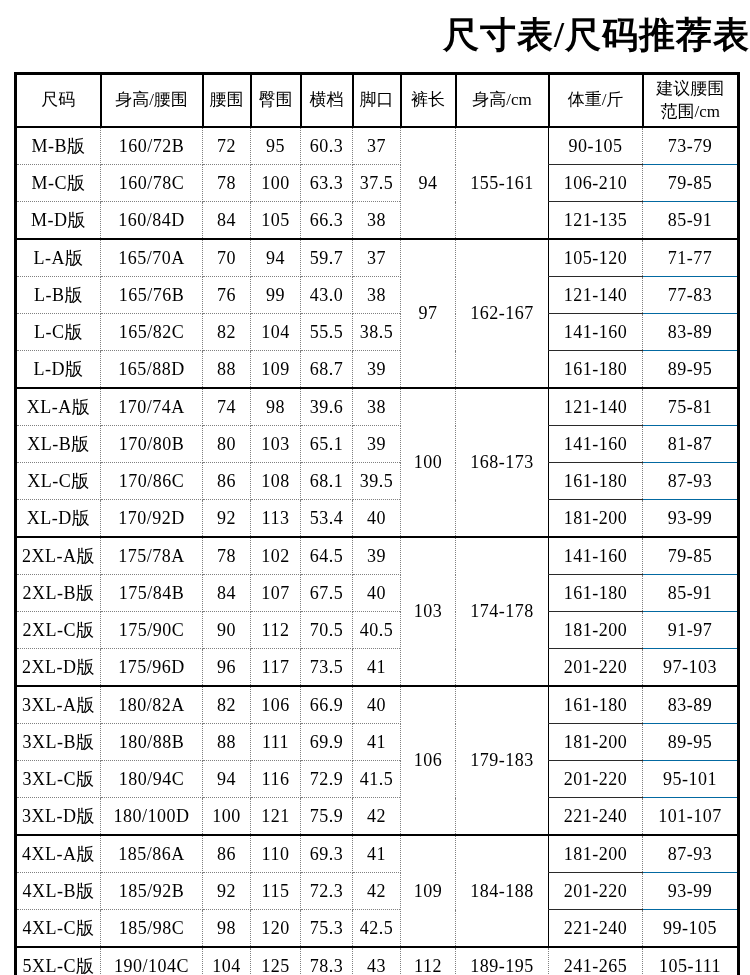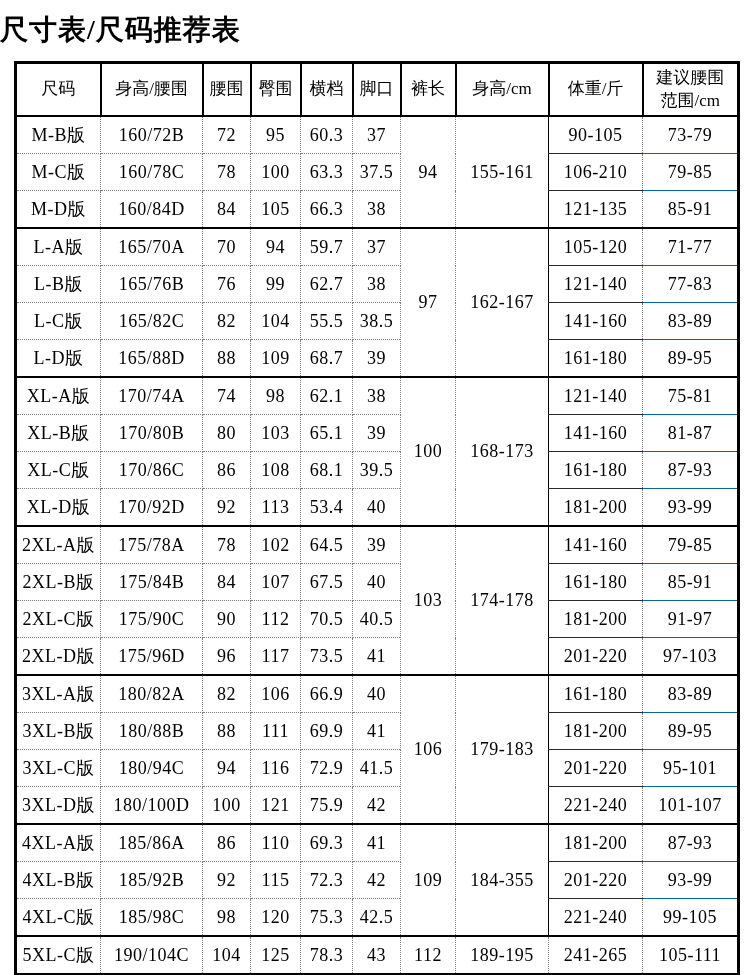--- a/index.html
+++ b/index.html
@@ -2,22 +2,22 @@
 <html><head>
 <meta charset="utf-8">
 <style>
   html, body { margin: 0; padding: 0; background: #ffffff; }
   body {
     width: 750px; height: 975px; overflow: hidden;
     font-family: "Liberation Serif", "DejaVu Serif", serif;
     color: #000;
   }
   .page-title {
-    text-align: left;
-    font-size: 28px;
+    text-align: right;
+    font-size: 36px;
     font-weight: bold;
     margin: 11px 0 12px 0;
     letter-spacing: 1px;
   }
   table.size-chart {
     border-collapse: collapse;
     table-layout: fixed;
     width: 723px;
     margin-left: 14px;
     border: 3px solid #000;
@@ -124,21 +124,21 @@
           <td rowspan="4">97</td>
           <td rowspan="4">162-167</td>
           <td class="col-weight">105-120</td>
           <td class="col-range">71-77</td>
         </tr>
         <tr>
           <td>L-B版</td>
           <td>165/76B</td>
           <td>76</td>
           <td>99</td>
-          <td>62.7</td>
+          <td>43.0</td>
           <td>38</td>
           <td class="col-weight">121-140</td>
           <td class="col-range">77-83</td>
         </tr>
         <tr>
           <td>L-C版</td>
           <td>165/82C</td>
           <td>82</td>
           <td>104</td>
           <td>55.5</td>
@@ -154,21 +154,21 @@
           <td>68.7</td>
           <td>39</td>
           <td class="col-weight">161-180</td>
           <td class="col-range">89-95</td>
         </tr>
         <tr class="group-start">
           <td>XL-A版</td>
           <td>170/74A</td>
           <td>74</td>
           <td>98</td>
-          <td>62.1</td>
+          <td>39.6</td>
           <td>38</td>
           <td rowspan="4">100</td>
           <td rowspan="4">168-173</td>
           <td class="col-weight">121-140</td>
           <td class="col-range">75-81</td>
         </tr>
         <tr>
           <td>XL-B版</td>
           <td>170/80B</td>
           <td>80</td>
@@ -283,21 +283,21 @@
           <td class="col-range">101-107</td>
         </tr>
         <tr class="group-start">
           <td>4XL-A版</td>
           <td>185/86A</td>
           <td>86</td>
           <td>110</td>
           <td>69.3</td>
           <td>41</td>
           <td rowspan="3">109</td>
-          <td rowspan="3">184-355</td>
+          <td rowspan="3">184-188</td>
           <td class="col-weight">181-200</td>
           <td class="col-range">87-93</td>
         </tr>
         <tr>
           <td>4XL-B版</td>
           <td>185/92B</td>
           <td>92</td>
           <td>115</td>
           <td>72.3</td>
           <td>42</td>

